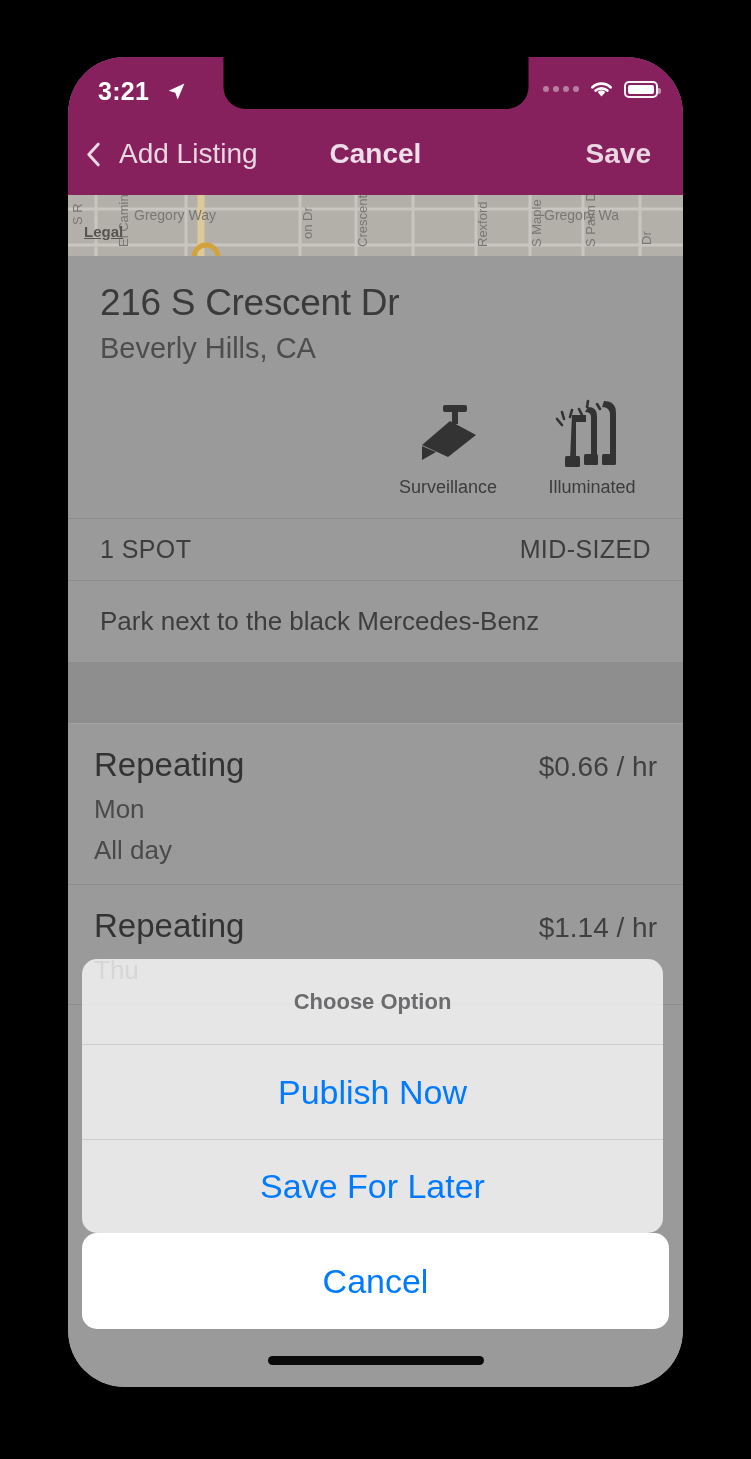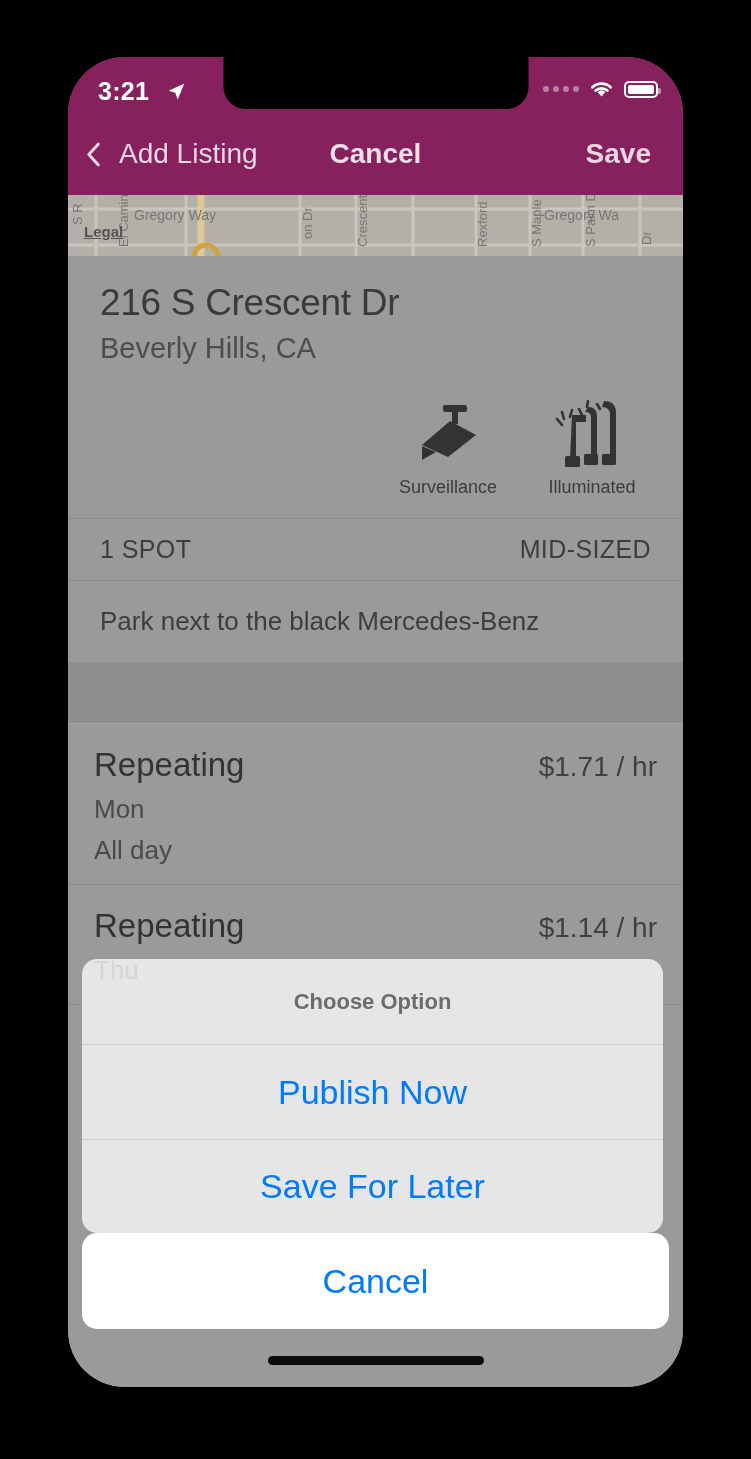--- a/index.html
+++ b/index.html
@@ -335,21 +335,21 @@
         <span>MID-SIZED</span>
       </div>
 
       <div id="notes-row" class="pad">Park next to the black Mercedes-Benz</div>
 
       <div id="gap-band"></div>
 
       <div class="sched">
         <div class="sched-top">
           <span class="sched-title">Repeating</span>
-          <span class="sched-price">$1.71 / hr</span>
+          <span class="sched-price">$0.66 / hr</span>
         </div>
         <div class="sched-sub">Mon</div>
         <div class="sched-sub">All day</div>
       </div>
 
       <div class="sched">
         <div class="sched-top">
           <span class="sched-title">Repeating</span>
           <span class="sched-price">$1.14 / hr</span>
         </div>

